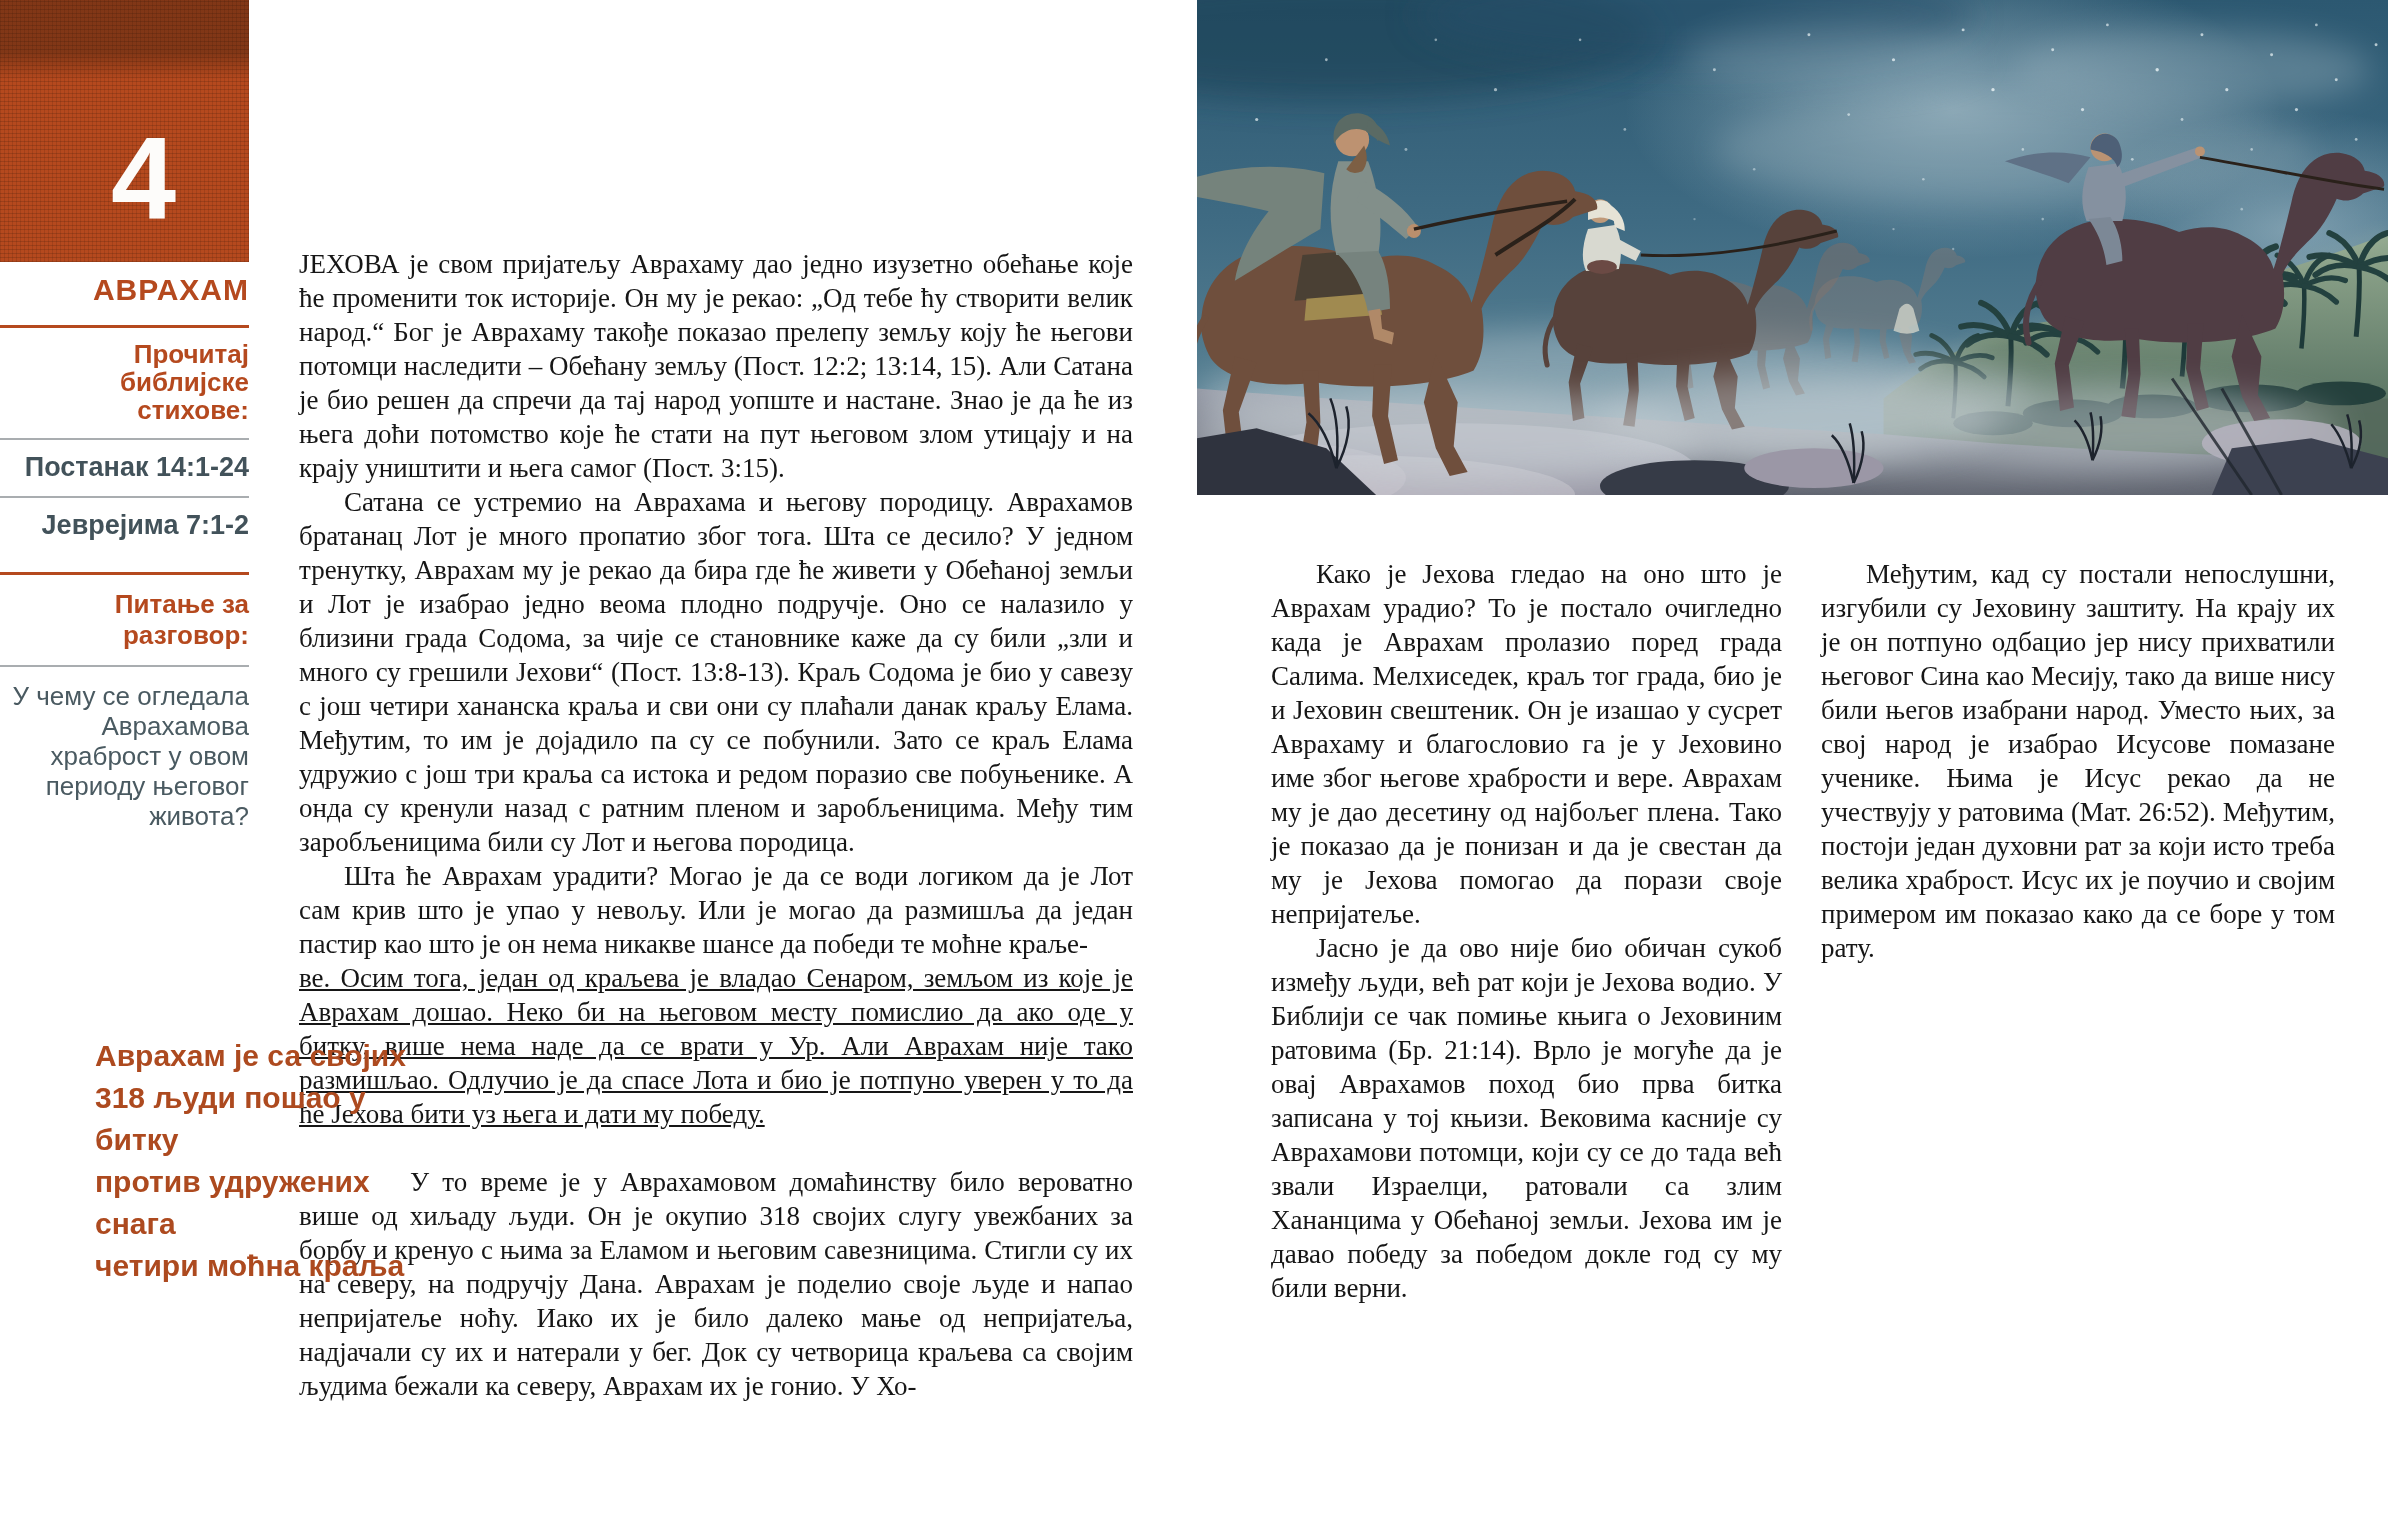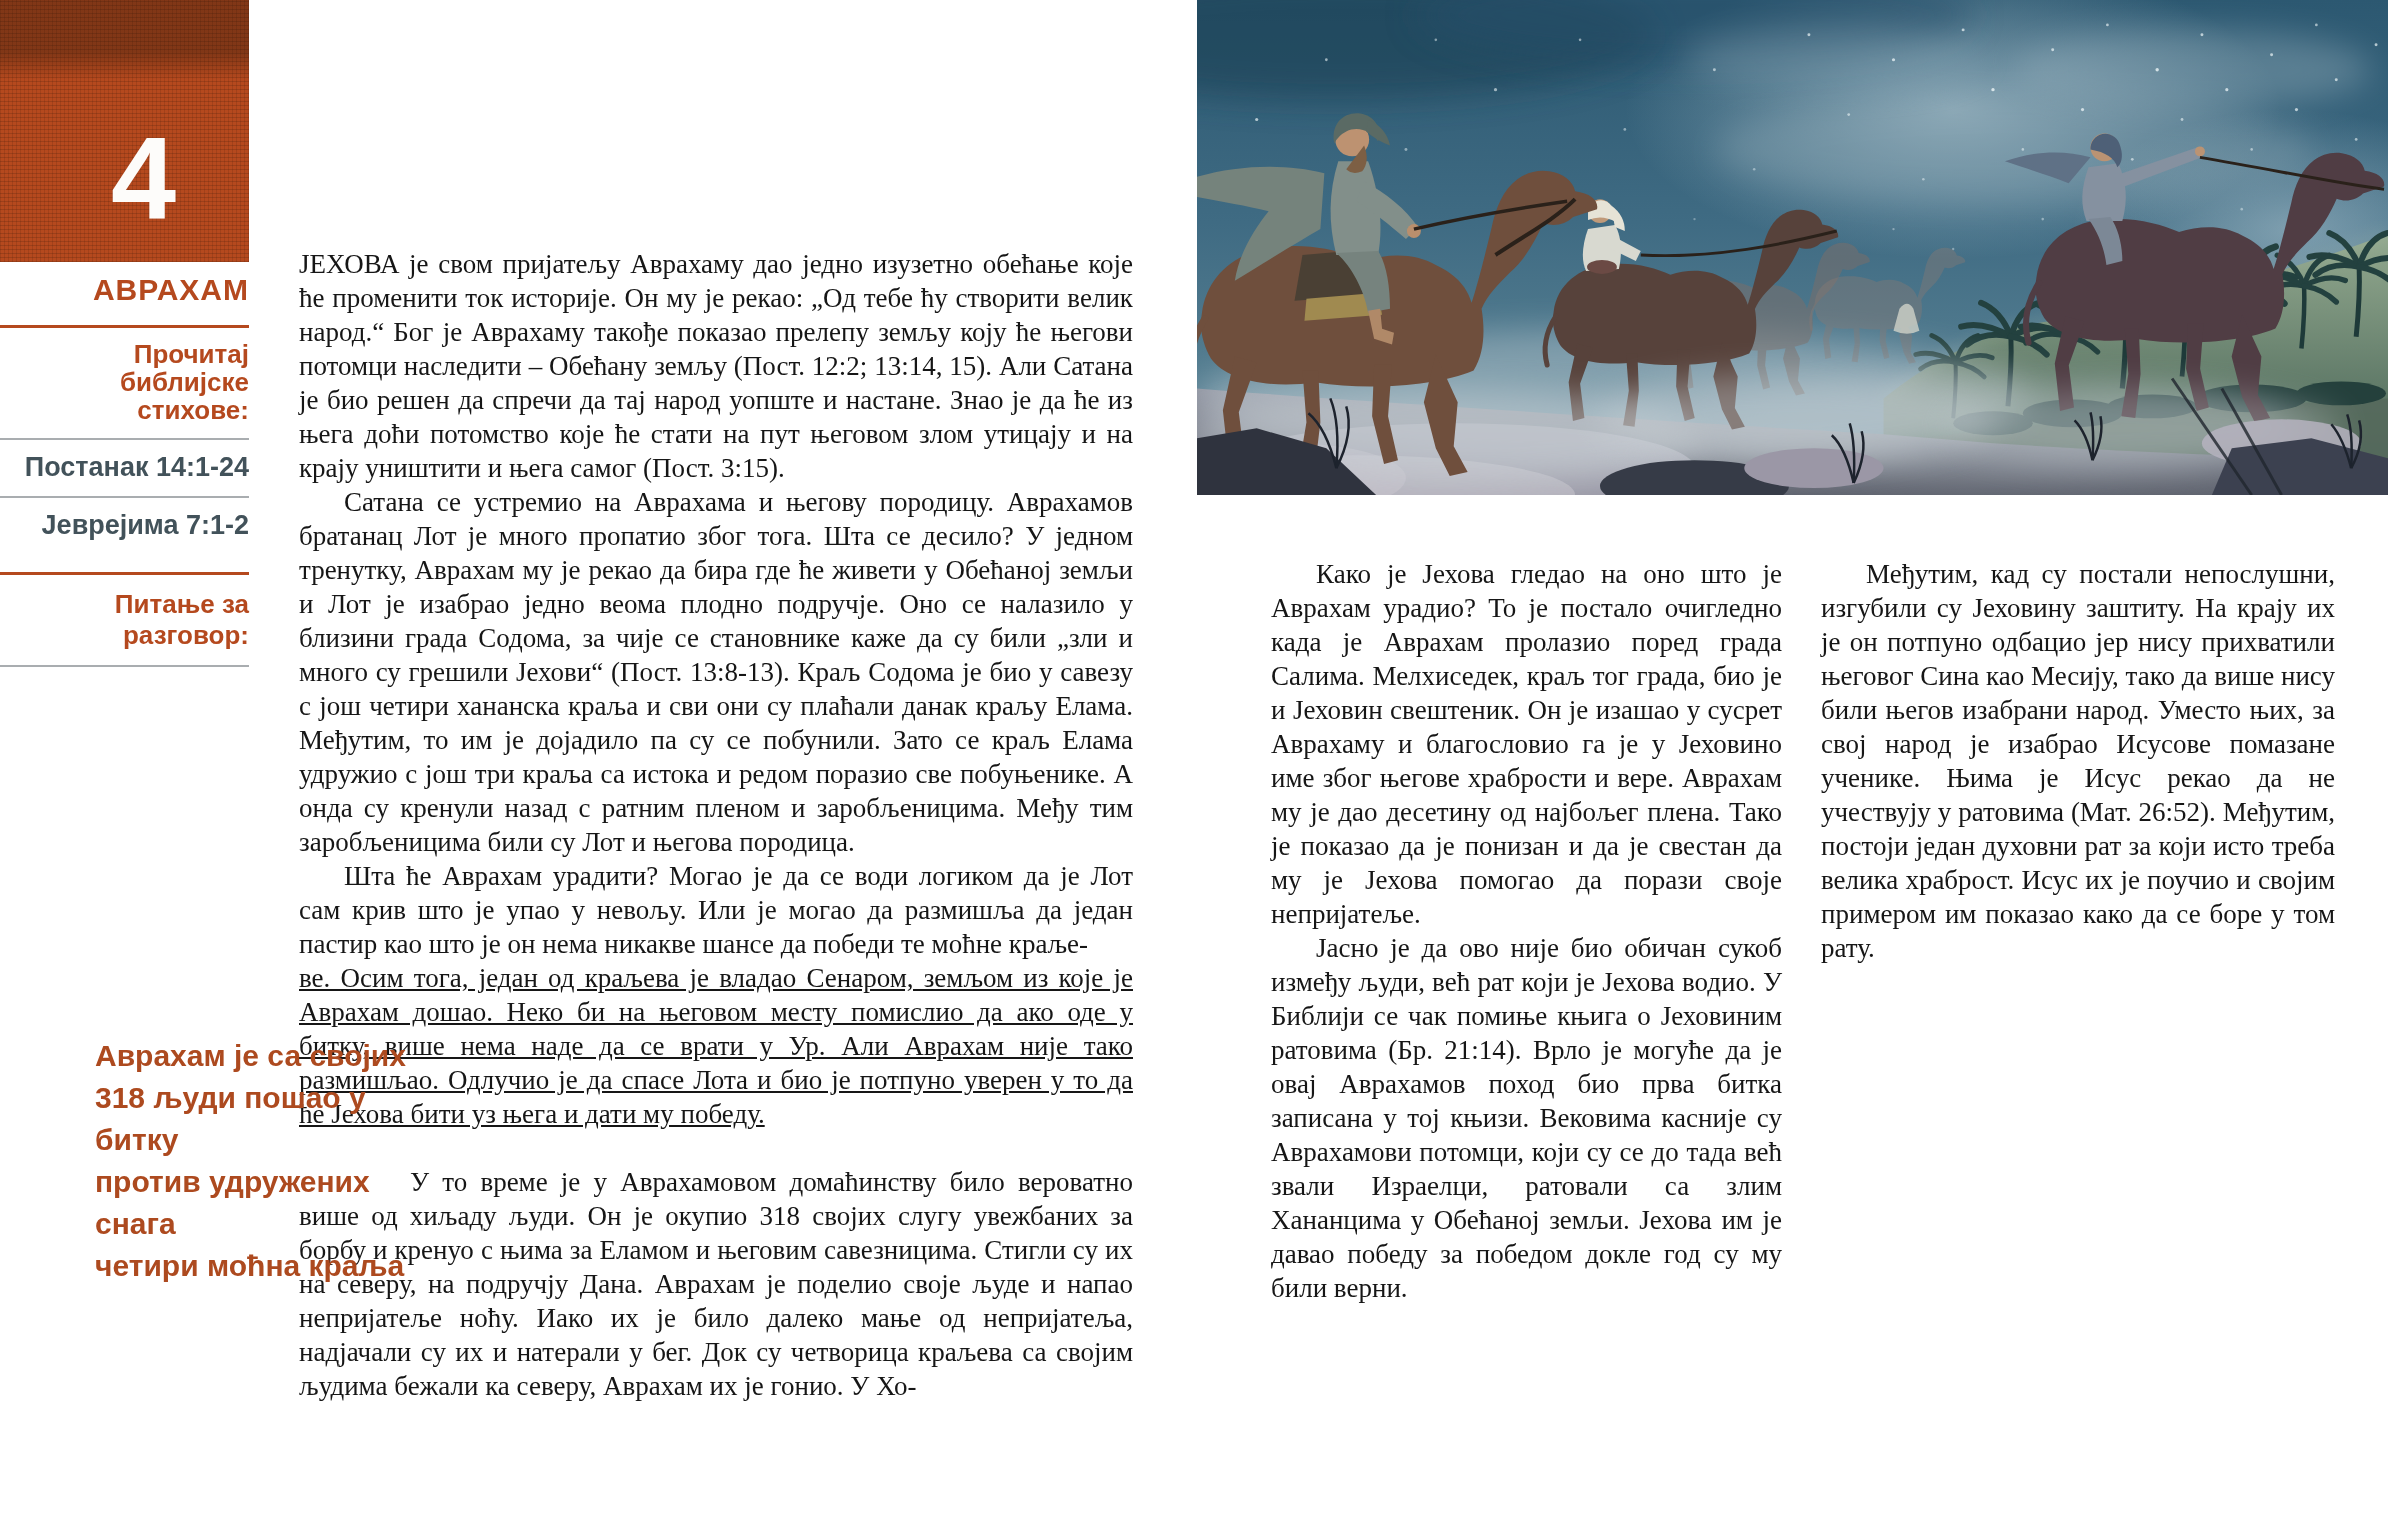--- a/index.html
+++ b/index.html
@@ -58,20 +58,25 @@
     <hr class="hr-orange">
     <div class="sb-read">Прочитај библијске
 стихове:</div>
     <hr class="hr-gray">
     <div class="sb-ref">Постанак 14:1-24</div>
     <hr class="hr-gray">
     <div class="sb-ref">Јеврејима 7:1-2</div>
     <hr class="hr-orange">
     <div class="sb-qlabel">Питање за разговор:</div>
     <hr class="hr-gray">
+    <div class="sb-question">У чему се огледала
+Аврахамова
+храброст у овом
+периоду његовог
+живота?</div>
   </div>
 
 
   <div class="col col-left">
     <p>ЈЕХОВА је свом пријатељу Аврахаму дао једно изузетно обећање које ће променити ток историје. Он му је рекао: „Од тебе ћу створити велик народ.“ Бог је Аврахаму такође показао прелепу земљу коју ће његови потомци наследити – Обећану земљу (Пост. 12:2; 13:14, 15). Али Сатана је био решен да спречи да тај народ уопште и настане. Знао је да ће из њега доћи потомство које ће стати на пут његовом злом утицају и на крају уништити и њега самог (Пост. 3:15).</p>
     <p class="ind">Сатана се устремио на Аврахама и његову породицу. Аврахамов братанац Лот је много пропатио због тога. Шта се десило? У једном тренутку, Аврахам му је рекао да бира где ће живети у Обећаној земљи и Лот је изабрао једно веома плодно подручје. Оно се налазило у близини града Содома, за чије се становнике каже да су били „зли и много су грешили Јехови“ (Пост. 13:8-13). Краљ Содома је био у савезу с још четири хананска краља и сви они су плаћали данак краљу Елама. Међутим, то им је дојадило па су се побунили. Зато се краљ Елама удружио с још три краља са истока и редом поразио све побуњенике. А онда су кренули назад с ратним пленом и заробљеницима. Међу тим заробљеницима били су Лот и његова породица.</p>
     <p class="ind">Шта ће Аврахам урадити? Могао је да се води логиком да је Лот сам крив што је упао у невољу. Или је могао да размишља да један пастир као што је он нема никакве шансе да победи те моћне краље-</p>
     <p class="wrap-narrow">ве. Осим тога, један од краљева је владао Сенаром, земљом из које је Аврахам дошао. Неко би на његовом месту помислио да ако оде у битку, више нема наде да се врати у Ур. Али Аврахам није тако размишљао. Одлучио је да спасе Лота и био је потпуно уверен у то да ће Јехова бити уз њега и дати му победу.</p>
     <p class="deep-ind">У то време је у Аврахамовом домаћинству било вероватно више од хиљаду људи. Он је окупио 318 својих слугу увежбаних за борбу и кренуо с њима за Еламом и његовим савезницима. Стигли су их на северу, на подручју Дана. Аврахам је поделио своје људе и напао непријатеље ноћу. Иако их је било далеко мање од непријатеља, надјачали су их и натерали у бег. Док су четворица краљева са својим људима бежали ка северу, Аврахам их је гонио. У Хо-</p>
   </div>

